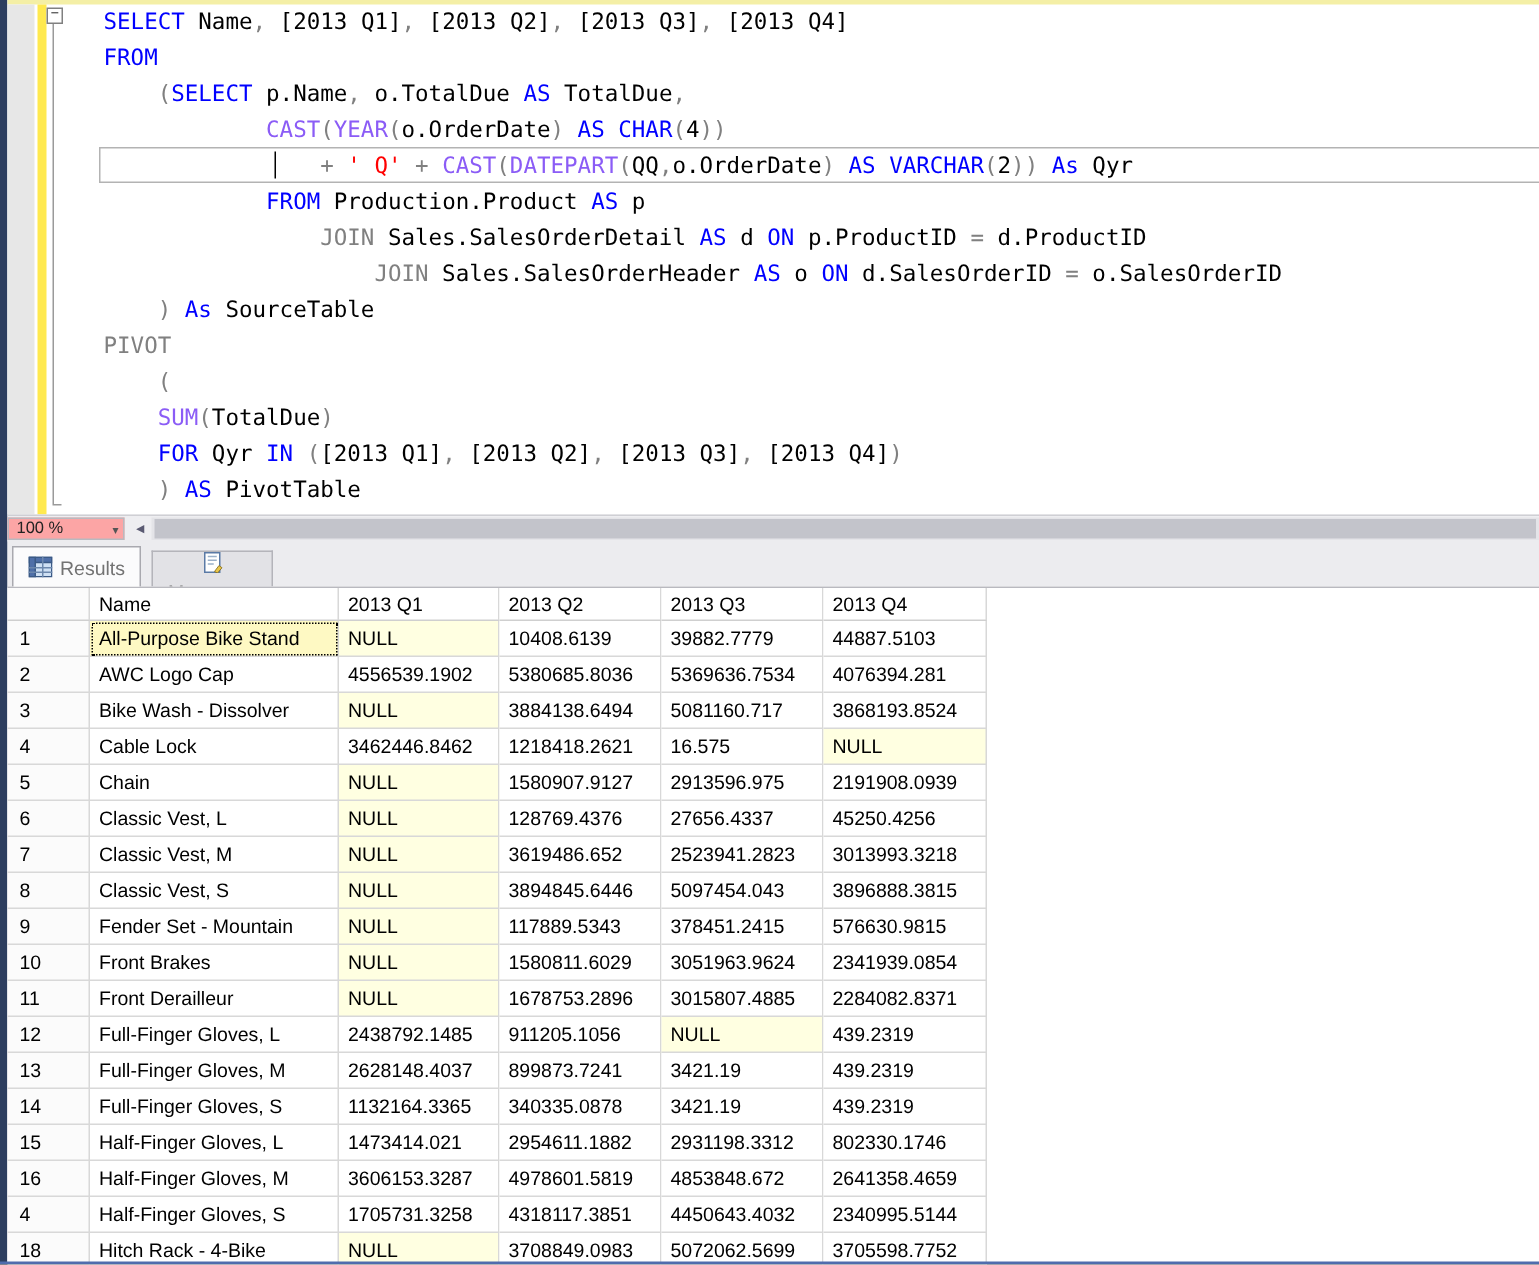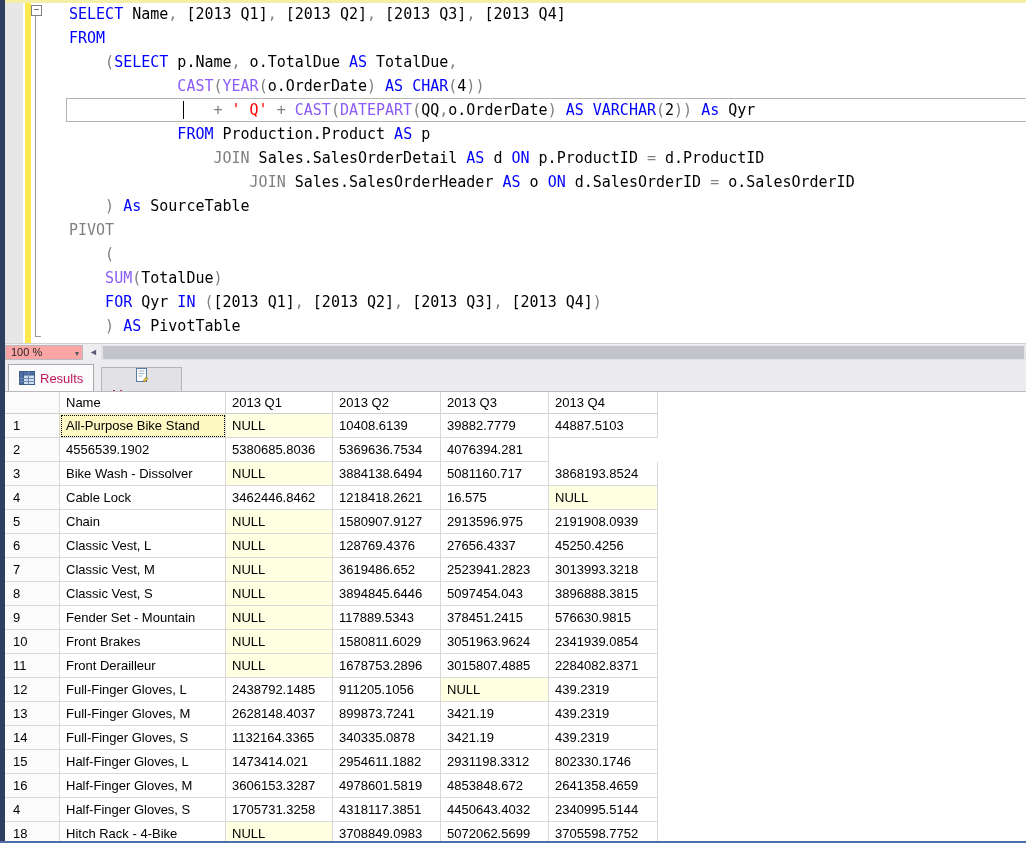--- a/index.html
+++ b/index.html
@@ -34,21 +34,21 @@
             border:1px solid #b9b9bf;box-sizing:border-box;font-size:11px;color:#222;
             line-height:13px;padding-left:5px;}
   .zoom-arrow{position:absolute;right:3px;top:1px;font-size:8px;color:#555;}
   .hleft-btn{position:absolute;left:82px;top:2px;width:13px;height:13px;color:#5a5a72;
              font-size:9px;line-height:13px;text-align:center;}
   .htrack{position:absolute;left:96px;top:1px;width:925px;height:15px;background:#e4e4e8;}
   .hthumb{position:absolute;left:2px;top:1px;width:921px;height:13px;background:#c3c4cb;}
 
   
   .tabstrip{position:absolute;left:5px;top:360px;width:1021px;height:31px;background:#ececef;}
-  .tab{position:absolute;display:flex;align-items:center;gap:5px;font-size:13px;color:#be185d;
+  .tab{position:absolute;display:flex;align-items:center;gap:5px;font-size:13px;color:#737373;
        padding:0 10px;box-sizing:border-box;}
   .tab.active{left:3px;top:4px;height:27px;background:#fbfbfc;border:1px solid #a9a9af;
               border-bottom:none;z-index:2;}
   .tab.inactive{left:96px;top:7px;height:24px;background:#e2e2e6;border:1px solid #b4b4ba;
                 border-bottom:none;flex-direction:column;}
   .tab .ticon{width:16px;height:14px;flex:0 0 auto;}
 
   
   .grid{position:absolute;left:5px;top:391px;width:1021px;height:452px;background:#ffffff;
         border-top:1px solid #b9b9bf;font-size:13px;color:#000;}
@@ -126,20 +126,21 @@
       <div class="grow">
         <div class="gcell rownum">1</div>
         <div class="gcell focused">All-Purpose Bike Stand</div>
         <div class="gcell nullcell">NULL</div>
         <div class="gcell">10408.6139</div>
         <div class="gcell">39882.7779</div>
         <div class="gcell">44887.5103</div>
       </div>
       <div class="grow">
         <div class="gcell rownum">2</div>
+        <div class="gcell">AWC Logo Cap</div>
         <div class="gcell">4556539.1902</div>
         <div class="gcell">5380685.8036</div>
         <div class="gcell">5369636.7534</div>
         <div class="gcell">4076394.281</div>
       </div>
       <div class="grow">
         <div class="gcell rownum">3</div>
         <div class="gcell">Bike Wash - Dissolver</div>
         <div class="gcell nullcell">NULL</div>
         <div class="gcell">3884138.6494</div>

